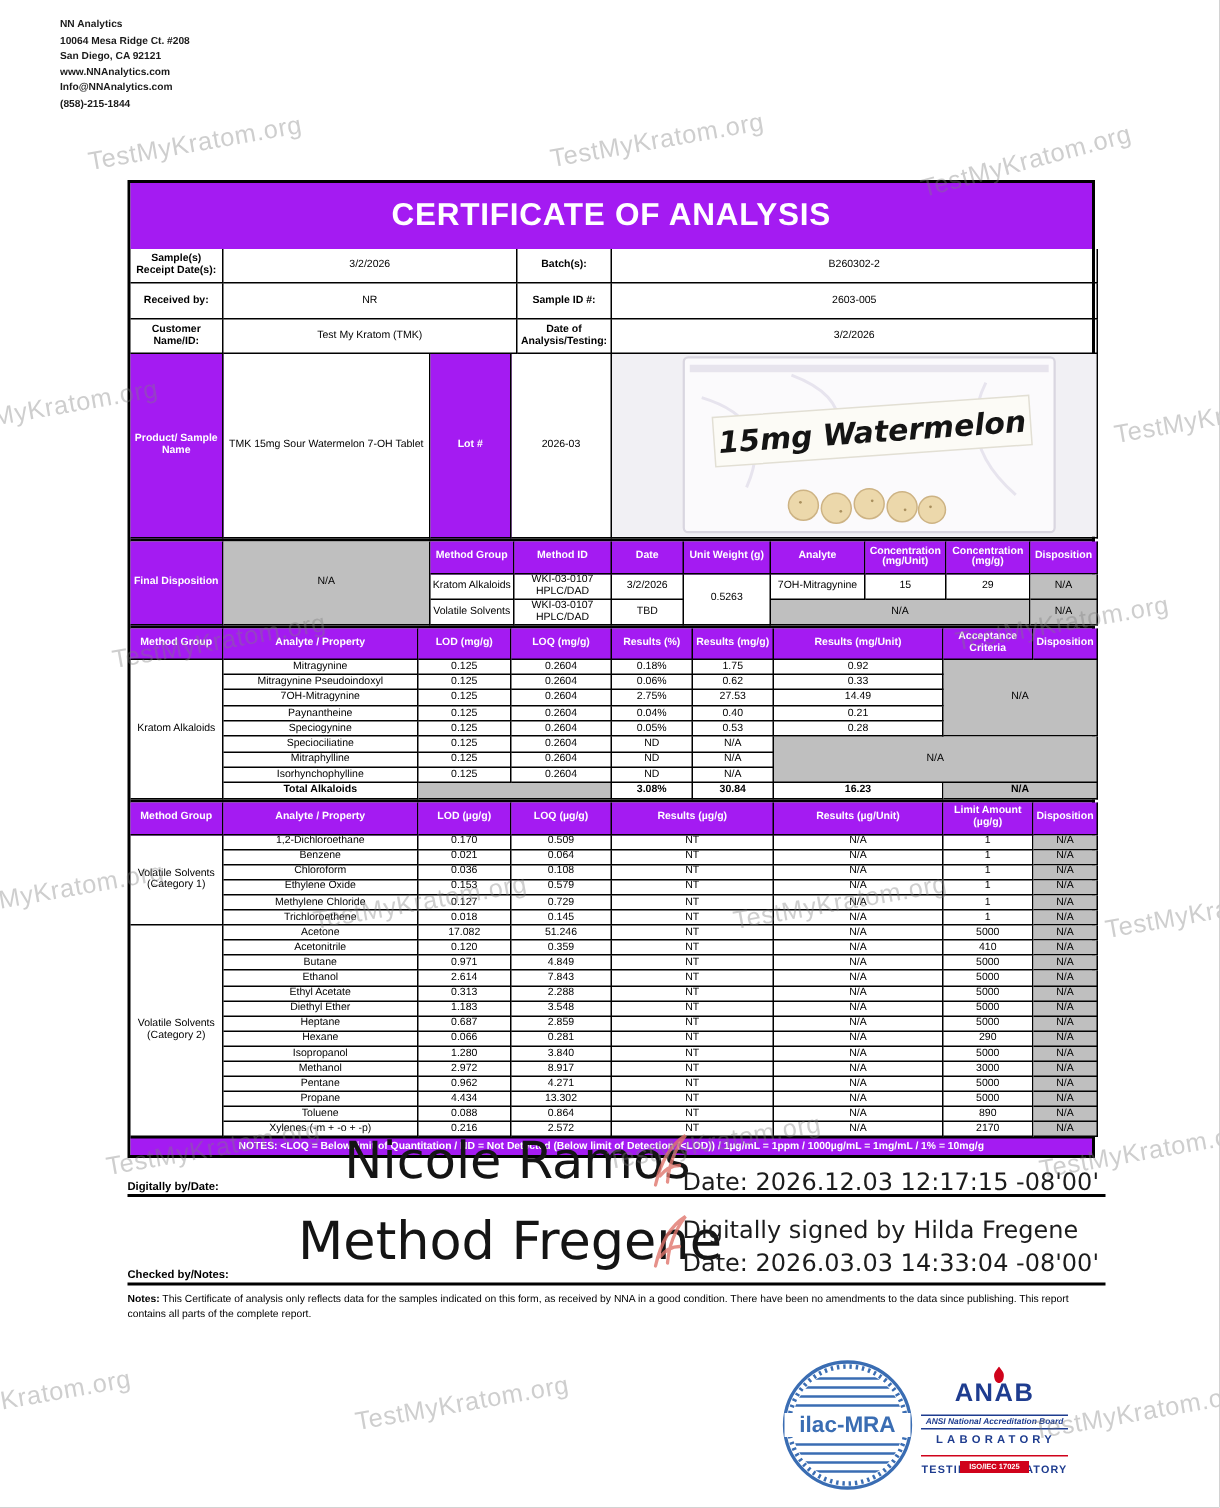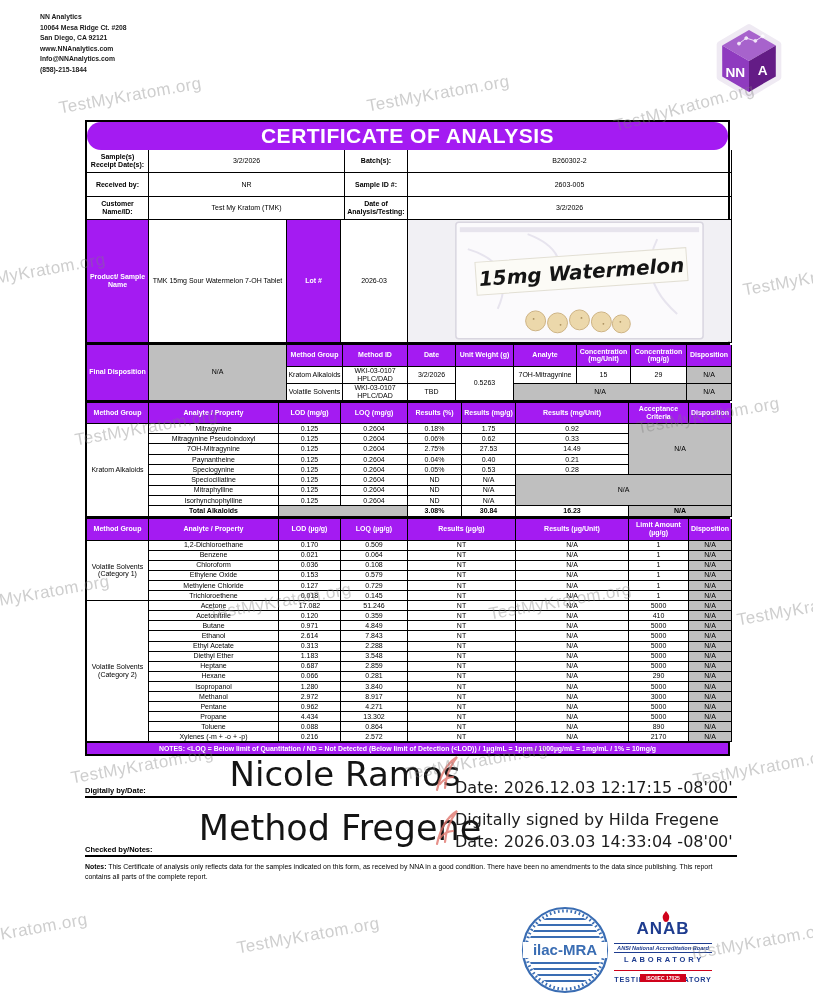--- a/index.html
+++ b/index.html
@@ -13,22 +13,22 @@
   
   .company { position:absolute; left:40px; top:12px; font-size:6.8px; font-weight:700; line-height:10.6px; color:#1a1a1a; }
   .nna-logo { position:absolute; left:708px; top:20px; }
 
   
   .wm { position:absolute; font-size:17px; color:rgba(125,125,125,.38); transform:rotate(-10deg);
         white-space:nowrap; letter-spacing:.4px; z-index:6; pointer-events:none; }
 
   
   .coa { position:absolute; left:85px; top:120px; width:645px; border:2px solid #000; background:#fff; z-index:2; }
-  .title-bar { height:28px; background:var(--purple); color:#fff; font-weight:bold; font-size:21px;
-               letter-spacing:.5px; display:flex; align-items:center; justify-content:center;border-radius:14px; }
+  .title-bar { height:44px; background:var(--purple); color:#fff; font-weight:bold; font-size:21px;
+               letter-spacing:.5px; display:flex; align-items:center; justify-content:center; }
   .grid { display:grid; width:100%; }
   .grid > div { border-right:1px solid #000; border-bottom:1px solid #000;
         display:flex; align-items:center; justify-content:center; text-align:center;
         font-size:7px; line-height:1.12; padding:0 1px; overflow:hidden; }
   .grid > div:nth-last-child(1) { border-right:1px solid #000; }
   .hd { background:var(--purple); color:#fff; font-weight:bold; font-size:6.8px; }
   .gray { background:#bfbfbf; }
   .bold { font-weight:bold; }
   .lbl { font-weight:bold; }
 
@@ -89,37 +89,20 @@
       <div>San Diego, CA 92121</div>
 
       <div>www.NNAnalytics.com</div>
 
       <div>Info@NNAnalytics.com</div>
 
       <div>(858)-215-1844</div>
 
   </div>
 
-  <div class="nna-logo">
-    <svg width="82" height="80" viewBox="0 0 90 86">
-      <polygon points="45,7 77,26 77,62 45,81 13,62 13,26" fill="none" stroke="#efeaf3" stroke-width="7" stroke-linejoin="round"></polygon>
-      <polygon points="45,10 74.4,27 45,44 15.6,27" fill="#A763CC"></polygon>
-      <polygon points="15.6,27 45,44 45,78 15.6,61" fill="#8F3BBF"></polygon>
-      <polygon points="45,44 74.4,27 74.4,61 45,78" fill="#641C86"></polygon>
-      <g stroke="#fff" stroke-width="1" fill="none" opacity=".85">
-        <path d="M34 25 L42 19 L52 22 L60 17"></path>
-        <circle cx="34" cy="25" r="1.6" fill="#fff"></circle>
-          <circle cx="42" cy="19" r="1.6" fill="#fff"></circle>
-        <circle cx="52" cy="22" r="1.6" fill="#fff"></circle>
-          <circle cx="60" cy="17" r="1.6" fill="#fff"></circle>
-      </g>
-      <text x="30" y="62" text-anchor="middle" font-family="Liberation Sans,sans-serif" font-size="15" font-weight="bold" fill="#fff">NN</text>
-      <text x="60" y="59" text-anchor="middle" font-family="Liberation Sans,sans-serif" font-size="15" font-weight="bold" fill="#fff">A</text>
-    </svg>
-  </div>
 
   <span class="wm" style="left:58px;top:86px">TestMyKratom.org</span>
   <span class="wm" style="left:366px;top:84px">TestMyKratom.org</span>
   <span class="wm" style="left:612px;top:98px;transform:rotate(-15deg)">TestMyKratom.org</span>
   <span class="wm" style="left:-38px;top:262px">TestMyKratom.org</span>
   <span class="wm" style="left:742px;top:268px">TestMyKratom.org</span>
   <span class="wm" style="left:74px;top:418px">TestMyKratom.org</span>
   <span class="wm" style="left:636px;top:406px">TestMyKratom.org</span>
   <span class="wm" style="left:-34px;top:584px">TestMyKratom.org</span>
   <span class="wm" style="left:208px;top:592px">TestMyKratom.org</span>

